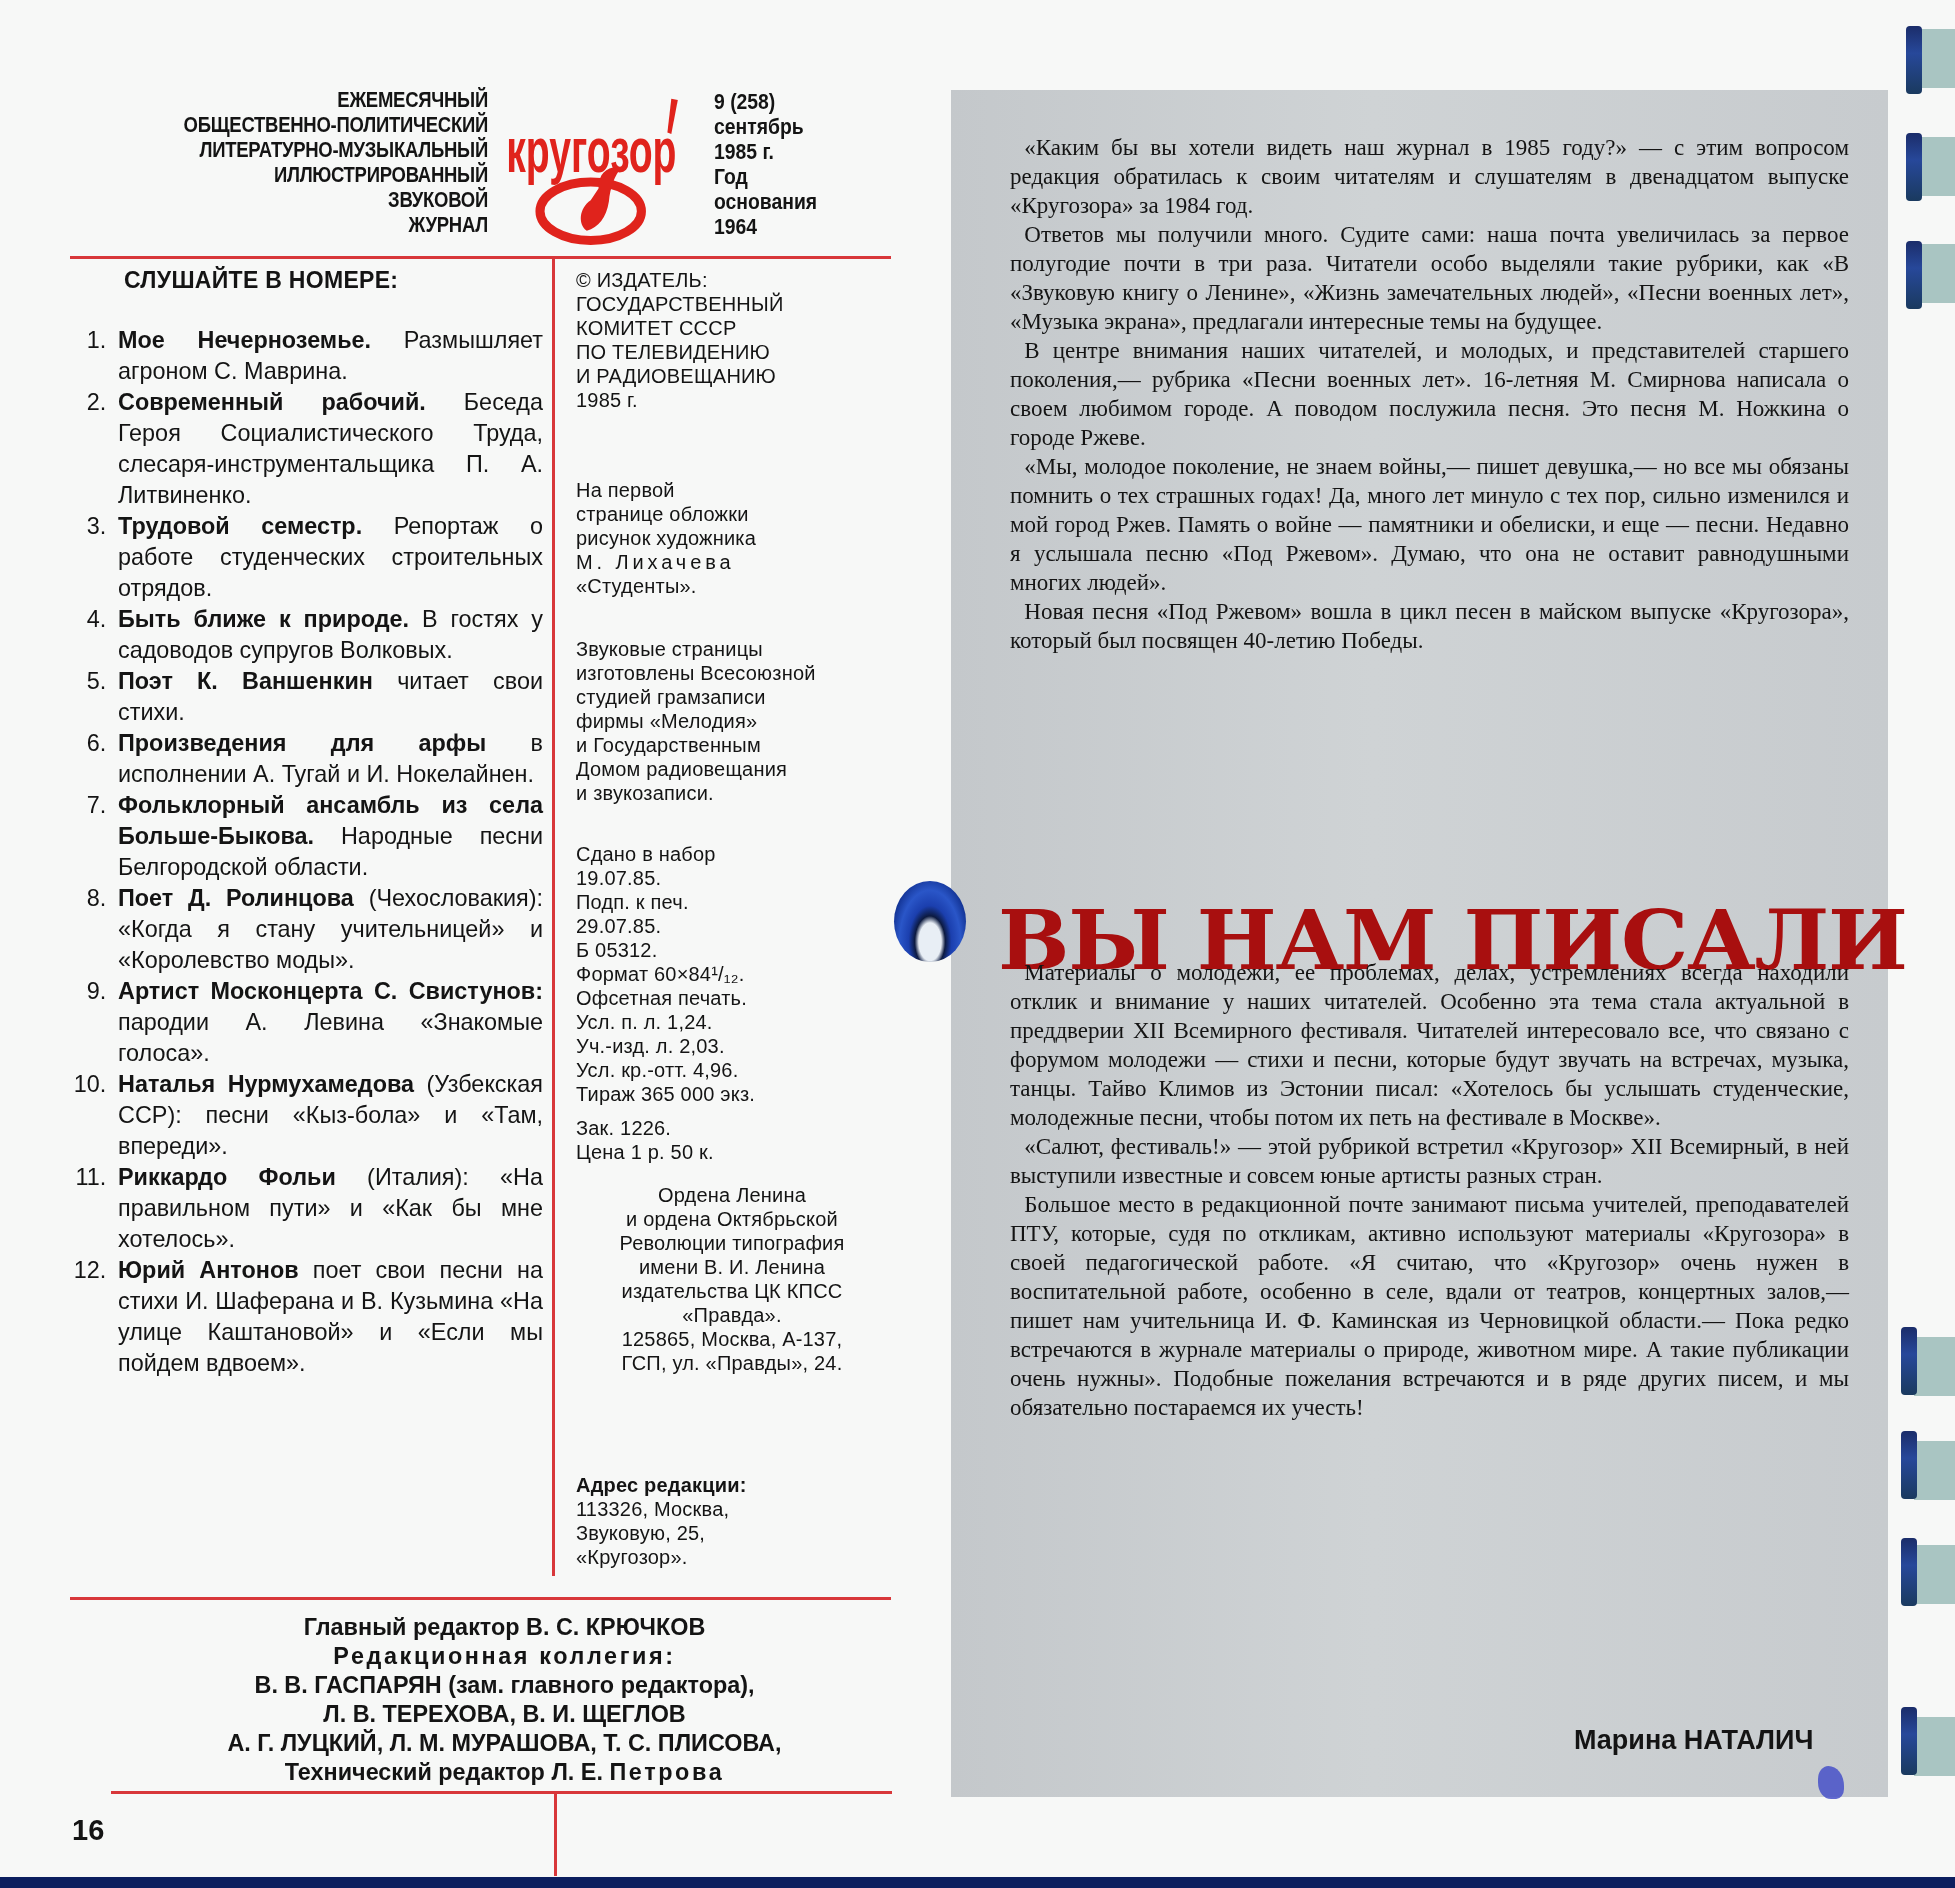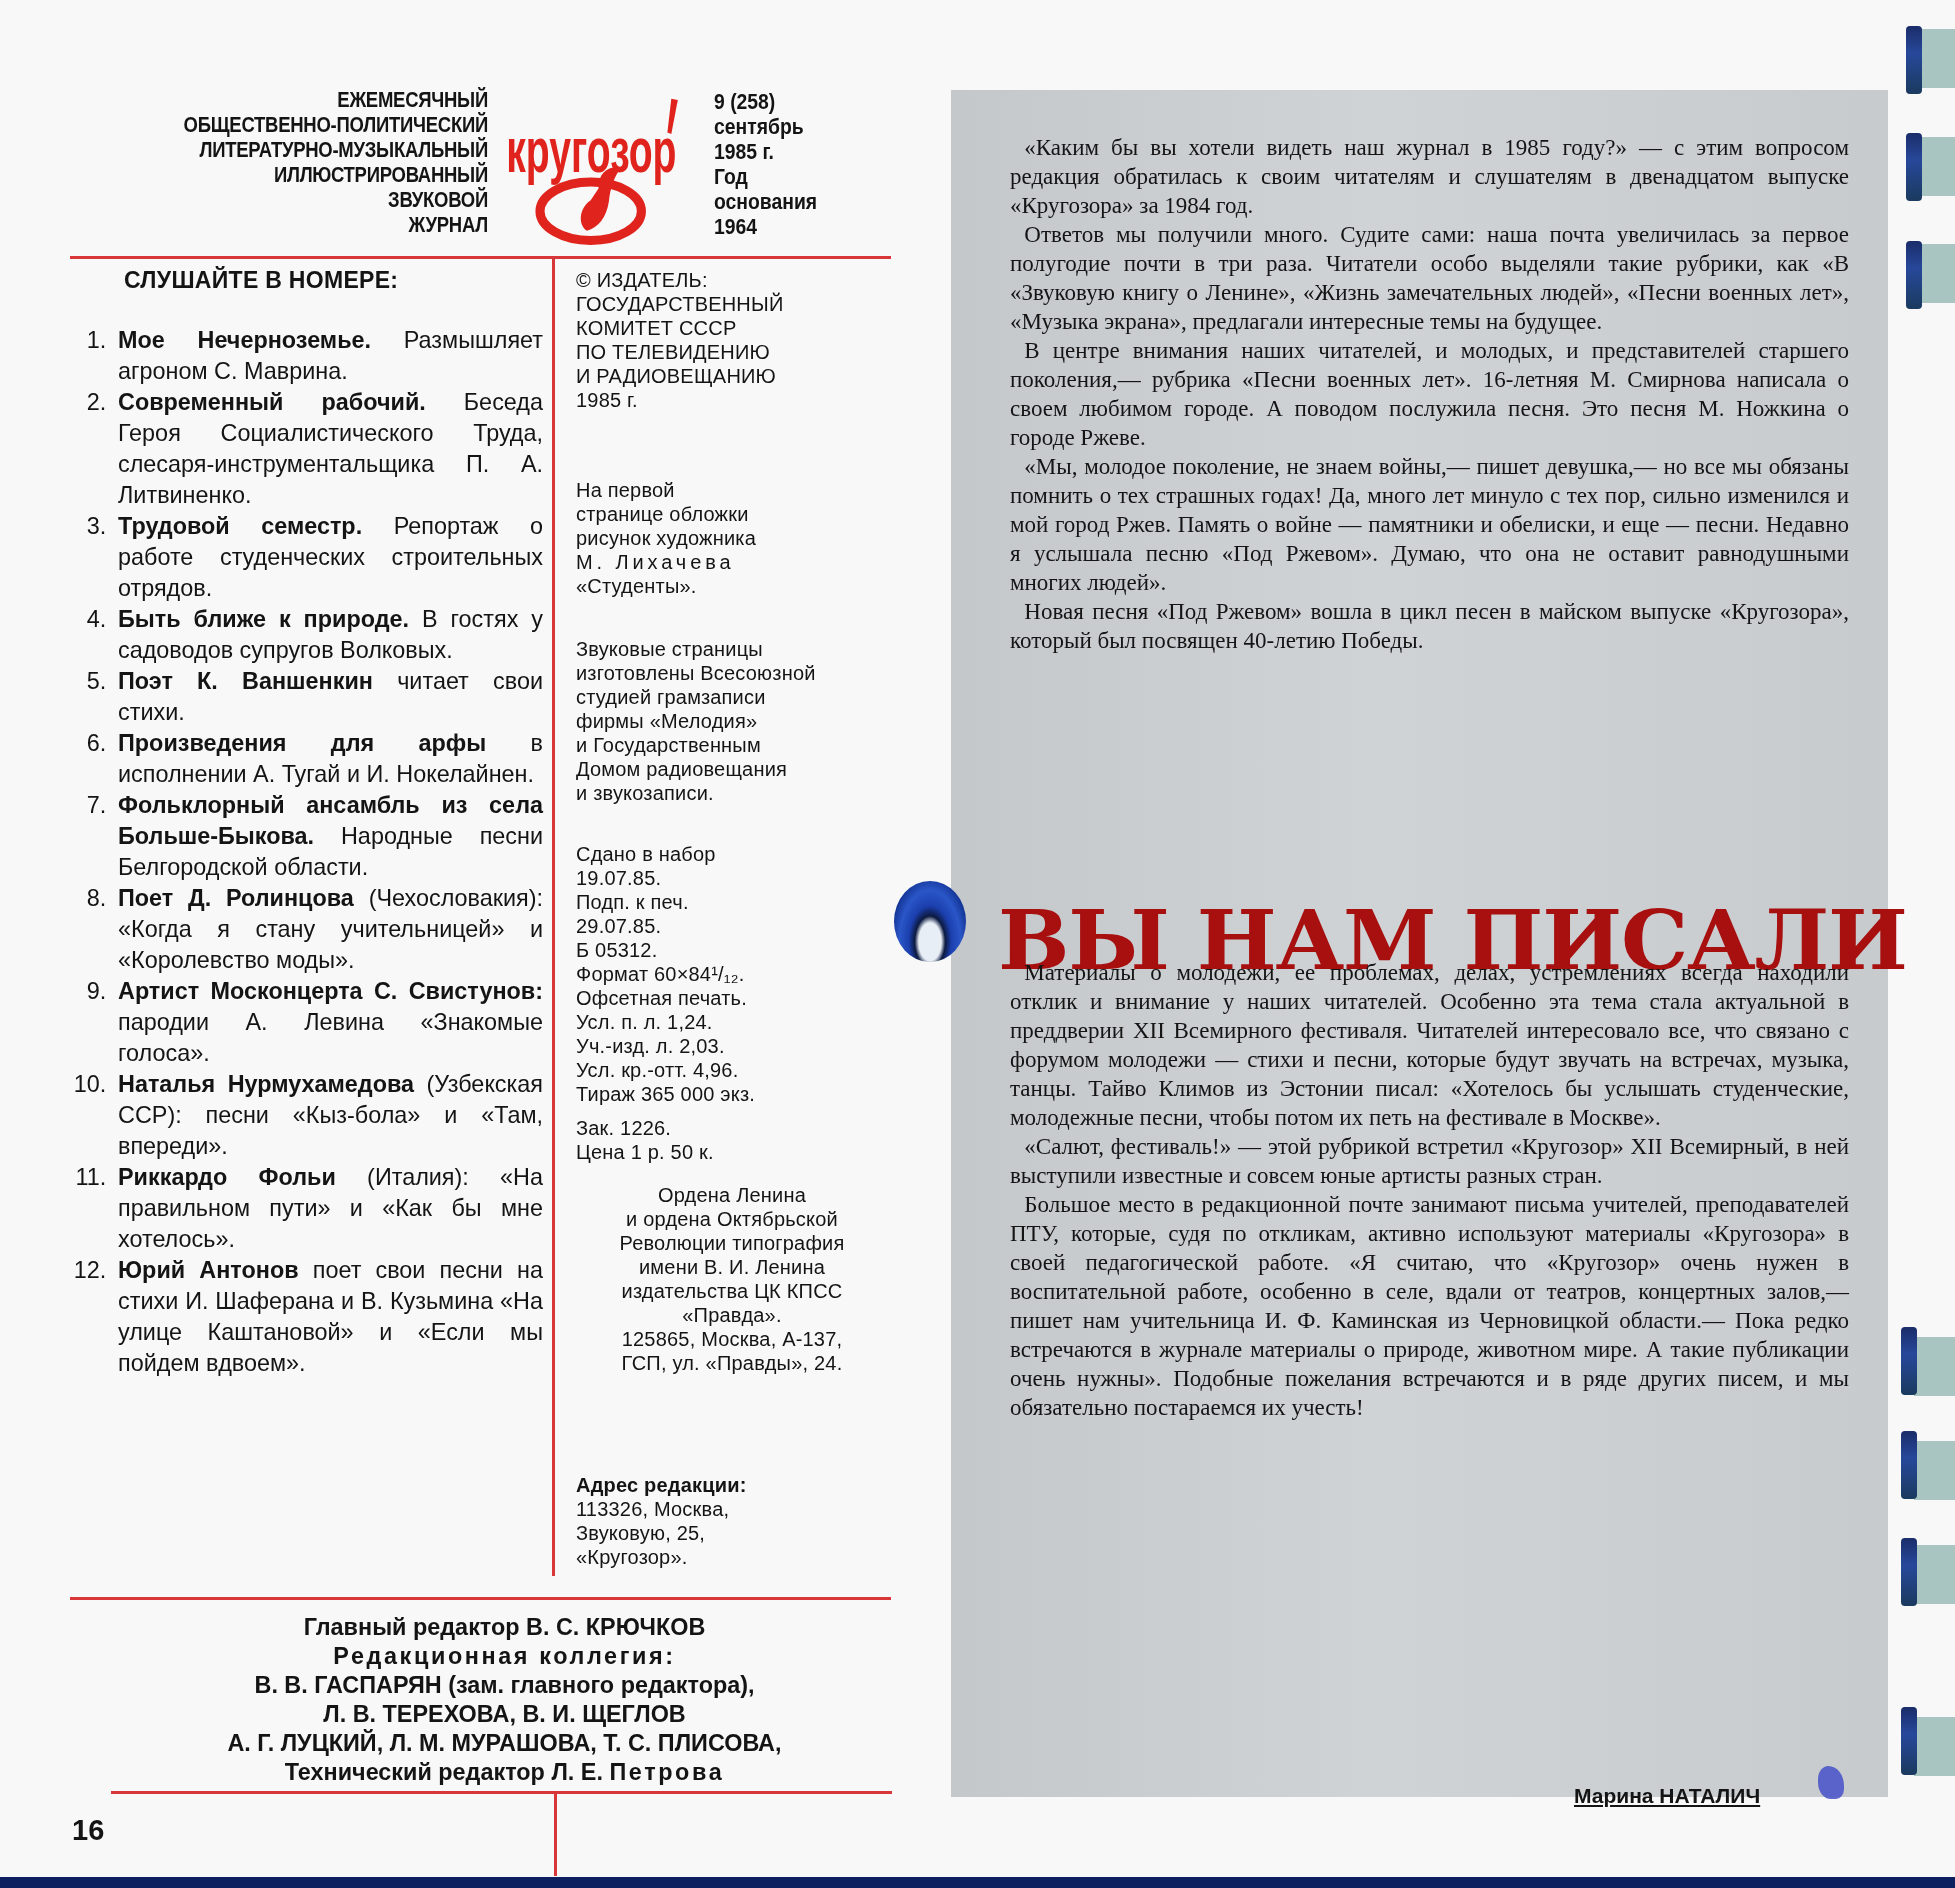--- a/index.html
+++ b/index.html
@@ -31,21 +31,21 @@
   .page-num{left:72px;top:1814px;font-size:29px;font-weight:bold;text-align:center;}
   
   .panel{left:951px;top:90px;width:937px;height:1707px;background:#c9cdd0;
      background:linear-gradient(90deg,#c4c8cb 0%,#cfd3d5 45%,#c7cbce 100%);}
   .article{left:1002px;width:839px;font-family:Liberation Serif, serif;font-size:23px;line-height:29px;text-align:justify;margin-left:8px;}
   .article p{margin:0;text-indent:14.3px;}
   .headline{left:998px;top:891px;font-family:"DejaVu Serif","Liberation Serif",serif;font-weight:bold;font-size:83px;
      color:#a80f0f;letter-spacing:-1.3px;transform:scaleX(1.02);transform-origin:left top;white-space:nowrap;}
   .disc{left:894px;top:881px;width:72px;height:81px;border-radius:50%;
      background:radial-gradient(ellipse at 50% 75%,#e8eef5 0 22%,#0c1a40 30%,#1b3fae 42%,#2a56c8 60%,#0f2e8c 80%);}
-  .signature{left:1574px;top:1784px;font-size:21px;font-weight:bold;text-decoration:underline;}
+  .signature{left:1574px;top:1725px;font-size:27px;font-weight:bold;}
   
   .tab{left:1898px;width:15.6px;height:68px;border-radius:3.9px;background:linear-gradient(180deg,#1b2d6a,#27489a 40%,#1a3a5f);}
   .tabwing{left:1914px;width:42px;height:59px;background:#a9c5c2;}
   .bottom-band{left:0;top:1877px;width:1955px;height:11.7px;background:#0c1f5e;}
   .blot{left:1818px;top:1766px;width:26px;height:33px;background:#4650c8;border-radius:40% 60% 30% 50%;opacity:0.85;}
 </style>
 </head>
 <body>
 
 <div class="abs mast-left">

